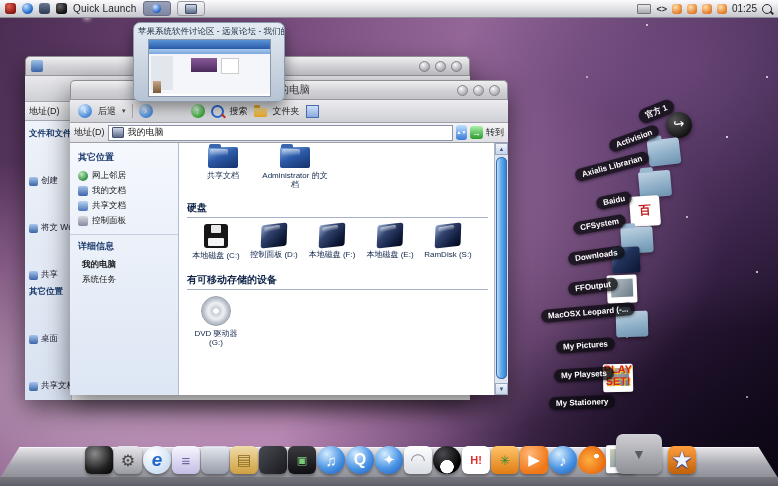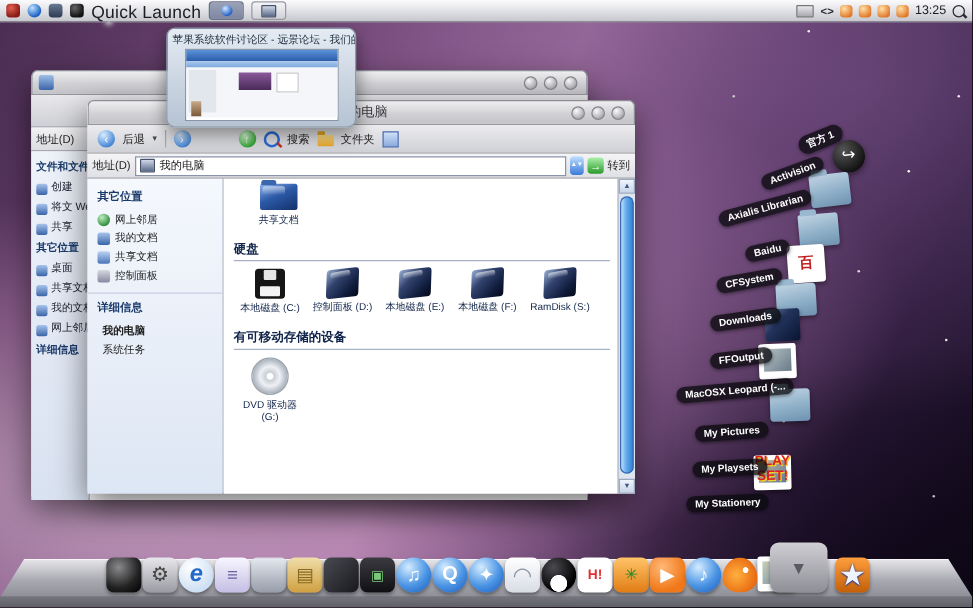--- a/index.html
+++ b/index.html
@@ -21,21 +21,21 @@
   #menubar{position:absolute;left:0;top:0;right:0;height:17px;z-index:60;
     background:linear-gradient(#fbfbfd,#dfe0e4 55%,#c6c7cd);border-bottom:1px solid #8d8d95;
     display:flex;align-items:center;font-size:10px;color:#1c1c22;}
   .mb-left{display:flex;align-items:center;gap:6px;padding-left:5px;}
   .mb-right{margin-left:auto;display:flex;align-items:center;gap:5px;padding-right:6px;}
   .mb-ico{width:11px;height:11px;border-radius:3px;display:inline-block;}
   .mi-apple{background:radial-gradient(circle at 35% 30%,#e06050,#8a1a14 70%);}
   .mi-globe{background:radial-gradient(circle at 35% 30%,#bfe0ff,#1a62c4 70%);border-radius:50%;}
   .mi-display{background:linear-gradient(#6a7a92,#2c3a52);}
   .mi-appleb{background:radial-gradient(circle at 35% 30%,#666,#111 70%);}
-  .ql-text{font-size:14px;letter-spacing:.2px;}
+  .ql-text{font-size:10px;letter-spacing:.2px;}
   .taskbtn{width:26px;height:13px;border-radius:3px;border:1px solid #9a9aa4;display:flex;align-items:center;justify-content:center;
     background:linear-gradient(#f4f4f8,#d0d1d7);}
   .taskbtn.active{background:linear-gradient(#9aa2b8,#7e87a0);border-color:#6a7088;}
   .tb-glyph-globe{width:9px;height:9px;border-radius:50%;background:radial-gradient(circle at 35% 30%,#cfe6ff,#1a5ac0 75%);}
   .tb-glyph-monitor{width:10px;height:8px;border-radius:1px;background:linear-gradient(#cfd8e8,#5a6a88);border:1px solid #46506a;}
   .mi-printer{width:12px;height:8px;background:linear-gradient(#e8e8ec,#a8a8b0);border:1px solid #777;border-radius:1px;}
   .mi-code{font-size:9px;font-weight:bold;color:#2a2a30;}
   .mi-qq{width:10px;height:10px;border-radius:3px;background:radial-gradient(circle at 35% 30%,#ffe0a8,#e07828 75%);}
   .mi-spot{position:relative;width:8px;height:8px;border:1.5px solid #2a2a30;border-radius:50%;}
   .mi-spot::after{content:"";position:absolute;left:7px;top:7px;width:4px;height:1.5px;background:#2a2a30;transform:rotate(45deg);}
@@ -49,21 +49,21 @@
   .tb-btn{width:9px;height:9px;border-radius:50%;background:radial-gradient(circle at 35% 30%,#fafafa,#ababb0 75%);border:1px solid #85858d;}
   .win-icon{width:12px;height:12px;margin-left:5px;border-radius:2px;background:linear-gradient(#9ec0e8,#3a64a8);z-index:2;}
   
   #winB{left:25px;top:56px;width:445px;height:342px;background:#d7dfec;}
   #winB .rowtool{height:25px;background:linear-gradient(#e9e9ec,#cfd0d5);border-bottom:1px solid #a8a8b0;}
   #winB .rowaddr{height:18px;background:linear-gradient(#f2f2f4,#dcdde2);border-bottom:1px solid #a8a8b0;
     display:flex;align-items:center;font-size:9px;color:#222;padding-left:4px;}
   #winB .bodyB{display:flex;height:279px;}
   #sidebarB{width:46px;background:linear-gradient(#eef2f9,#d9e2f1);border-right:1px solid #b8c2d6;overflow:hidden;padding-top:4px;}
   #sidebarB .bh{font-size:8.5px;font-weight:bold;color:#1a3a6b;padding:3px 0 2px 4px;white-space:nowrap;overflow:hidden;}
-  #sidebarB .bi{font-size:8.5px;color:#223;padding:2px 0 2px 4px;display:flex;align-items:flex-end;gap:3px;white-space:nowrap;overflow:hidden;}
+  #sidebarB .bi{font-size:8.5px;color:#223;padding:2px 0 2px 4px;display:flex;align-items:center;gap:3px;white-space:nowrap;overflow:hidden;margin-top:31px;}
   #sidebarB .bd{width:9px;height:9px;border-radius:2px;flex:0 0 auto;background:linear-gradient(#a8c4ec,#3a64a8);}
   #winB .contB{flex:1;background:#fff;}
   
   #winC{left:70px;top:80px;width:438px;height:314px;background:#ece9e2;z-index:20;}
   #toolbarC{height:22px;background:linear-gradient(#ececef,#cfd0d5);border-bottom:1px solid #a0a0a8;
     display:flex;align-items:center;gap:6px;padding-left:8px;font-size:9px;color:#222;}
   .navcirc{width:14px;height:14px;border-radius:50%;background:radial-gradient(circle at 35% 28%,#d8ecff,#4a8ad8 70%,#2a5aa8);
     color:#fff;font-size:9px;display:flex;align-items:center;justify-content:center;line-height:1;}
   .navcirc.up{background:radial-gradient(circle at 35% 28%,#d8ffd8,#3aa83a 70%,#1a7a1a);}
   .tsep{width:1px;height:14px;background:#aaa;}
@@ -203,21 +203,21 @@
           <span class="tb-glyph-monitor"></span>
         </span>
     </div>
     <div class="mb-right">
       <span class="mi-printer"></span>
       <span class="mi-code">&lt;&gt;</span>
       <span class="mi-qq"></span>
       <span class="mi-qq"></span>
       <span class="mi-qq"></span>
       <span class="mi-qq"></span>
-      <span class="mb-clock">13:25</span>
+      <span class="mb-clock">01:25</span>
       <span class="mi-spot"></span>
     </div>
   </div>
 
   <div class="win" id="winB">
     <div class="titlebar">
       <span class="win-icon"></span>
       <div class="tb-btns">
         <span class="tb-btn"></span>
         <span class="tb-btn"></span>
@@ -331,38 +331,42 @@
               <span>系统任务</span>
             </div>
           </div>
         </div>
       <div id="contentC">
           <div class="sec-items">
             <div class="c-item wide">
               <div class="ci folder-docs"></div>
               <div class="ci-label">共享文档</div>
             </div>
+            <div class="c-item wide">
+              <div class="ci folder-docs"></div>
+              <div class="ci-label">Administrator 的文档</div>
+            </div>
           </div>
           <div class="sec-header">硬盘</div>
           <div class="sec-items">
             <div class="c-item">
               <div class="ci disk-floppy"></div>
               <div class="ci-label">本地磁盘 (C:)</div>
             </div>
             <div class="c-item">
               <div class="ci disk-hdd"></div>
               <div class="ci-label">控制面板 (D:)</div>
             </div>
             <div class="c-item">
               <div class="ci disk-hdd"></div>
+              <div class="ci-label">本地磁盘 (F:)</div>
+            </div>
+            <div class="c-item">
+              <div class="ci disk-hdd"></div>
               <div class="ci-label">本地磁盘 (E:)</div>
-            </div>
-            <div class="c-item">
-              <div class="ci disk-hdd"></div>
-              <div class="ci-label">本地磁盘 (F:)</div>
             </div>
             <div class="c-item">
               <div class="ci disk-hdd"></div>
               <div class="ci-label">RamDisk (S:)</div>
             </div>
           </div>
           <div class="sec-header">有可移动存储的设备</div>
           <div class="sec-items">
             <div class="c-item">
               <div class="ci disk-cd"></div>

